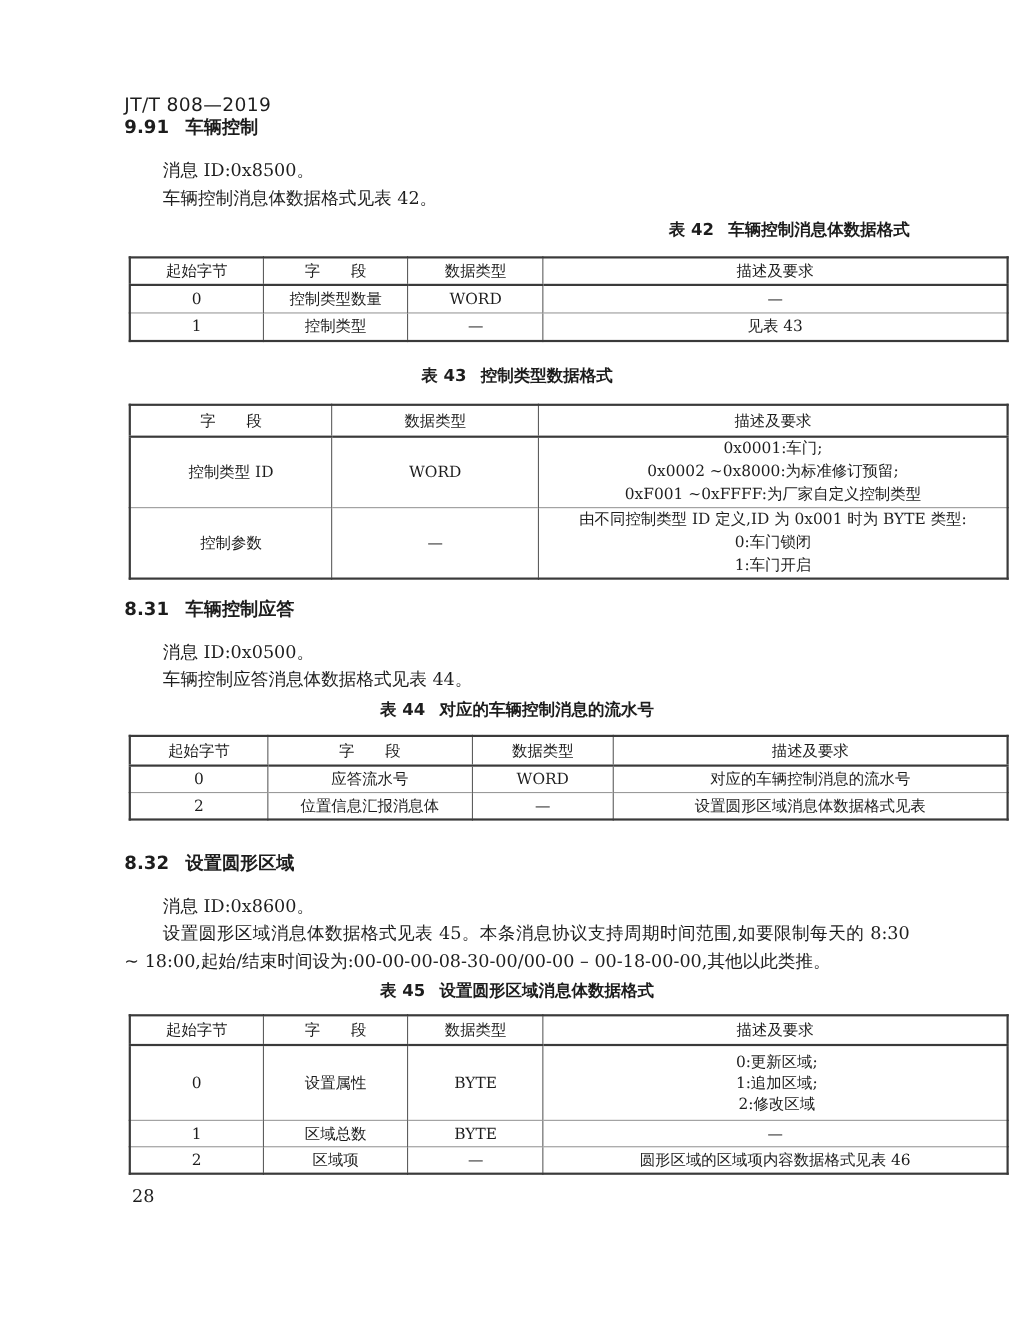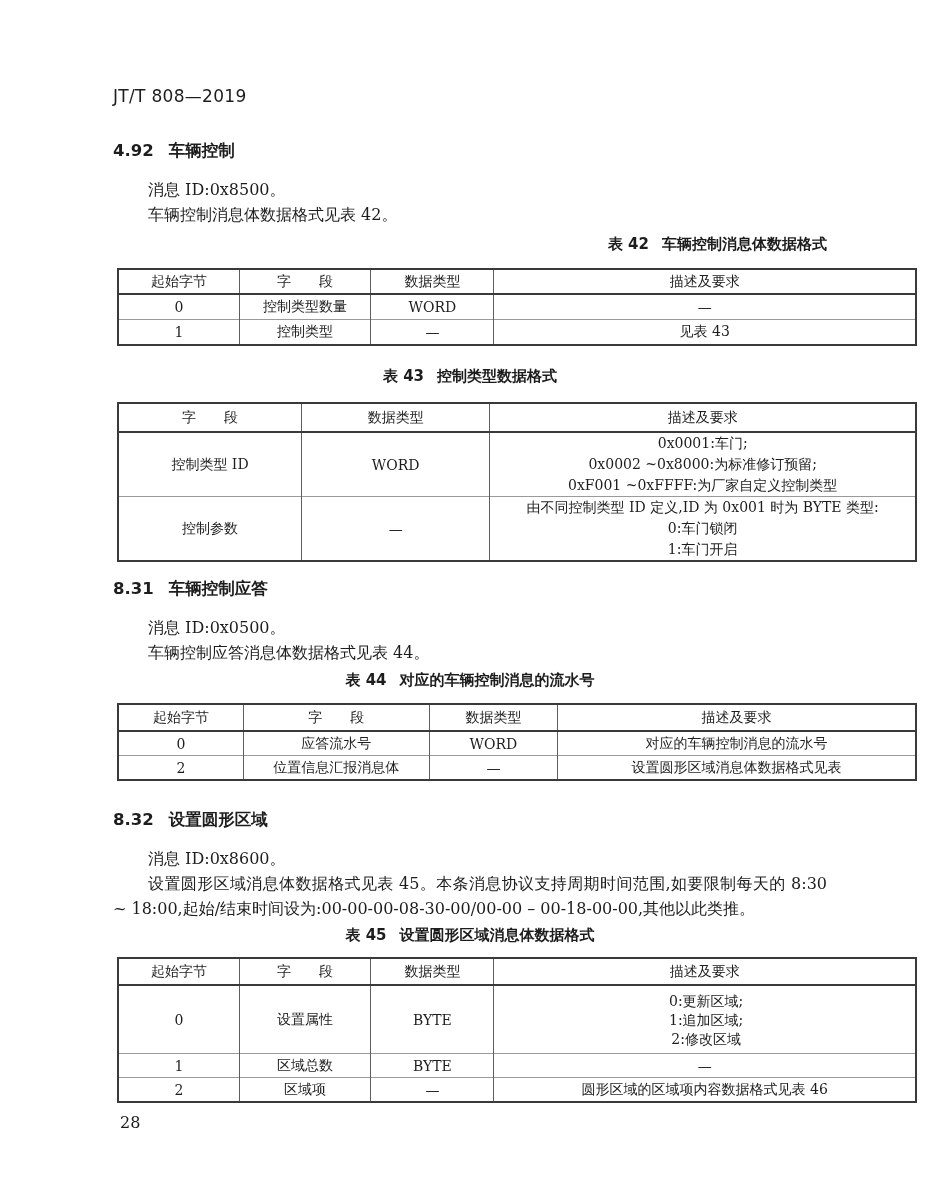--- a/index.html
+++ b/index.html
@@ -11,21 +11,20 @@
     font-family: "DejaVu Serif", "Liberation Serif", serif;
     overflow: hidden;
   }
   .content { padding: 86px 113px 0 113px; width: 714px; }
 
   .doc-header {
     font-family: "DejaVu Sans", "Liberation Sans", sans-serif;
     font-size: 17px;
     line-height: 20px;
     letter-spacing: 0.3px;
-    margin-bottom: 35px;
   }
 
   .sec-heading {
     font-family: "DejaVu Sans", "Liberation Sans", sans-serif;
     font-weight: bold;
     font-size: 16.5px;
     line-height: 19px;
     margin: 0 0 17px 0;
   }
   .sec-num { margin-right: 15px; }
@@ -94,21 +93,21 @@
   }
 </style>
 </head>
 <body>
 
 <div class="content">
 
   <div class="doc-header">JT/T 808—2019</div>
 
   <h2 class="sec-heading">
-    <span class="sec-num">4.92</span><span>车辆控制</span>
+    <span class="sec-num">9.91</span><span>车辆控制</span>
   </h2>
   <p class="para">消息 ID:0x8500。</p>
   <p class="para">车辆控制消息体数据格式见表 42。</p>
 
   <div class="tbl-caption cap-42">
     <span class="cap-label">表 42</span><span>车辆控制消息体数据格式</span>
   </div>
   <table class="std t42">
     <colgroup>
         <col style="width:15.2%">

